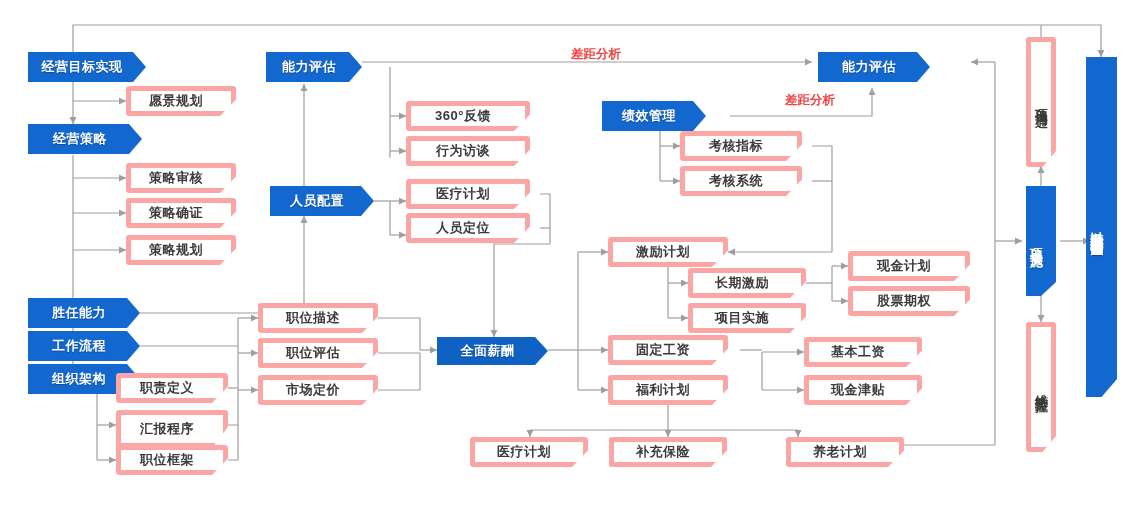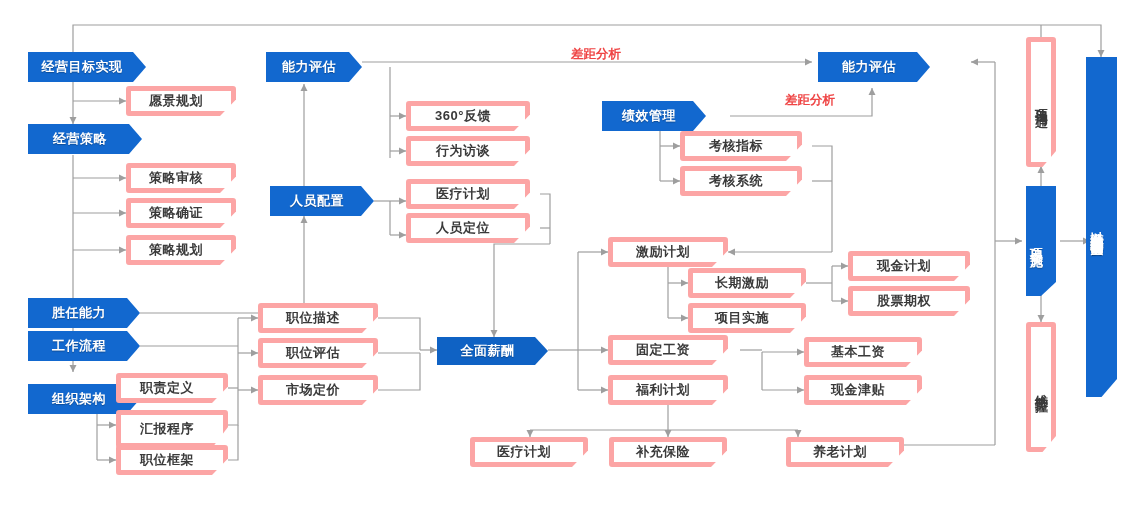--- a/index.html
+++ b/index.html
@@ -228,21 +228,21 @@
   <div class="node white" style="left:126px; top:235px; width:110px; height:30px;">
     <span class="wlabel">策略规划</span>
   </div>
 
   <div class="node blue" style="left:28px; top:298px; width:112px; height:30px;">
     <span>胜任能力</span>
   </div>
   <div class="node blue" style="left:28px; top:331px; width:112px; height:30px;">
     <span>工作流程</span>
   </div>
-  <div class="node blue" style="left:28px; top:364px; width:112px; height:30px;margin-top:20px;">
+  <div class="node blue" style="left:28px; top:364px; width:112px; height:30px;">
     <span>组织架构</span>
   </div>
 
   <div class="node white" style="left:116px; top:373px; width:112px; height:30px;">
     <span class="wlabel">职责定义</span>
   </div>
   <div class="node white" style="left:116px; top:410px; width:112px; height:38px;">
     <span class="wlabel">汇报程序</span>
   </div>
   <div class="node white" style="left:116px; top:445px; width:112px; height:30px;">

